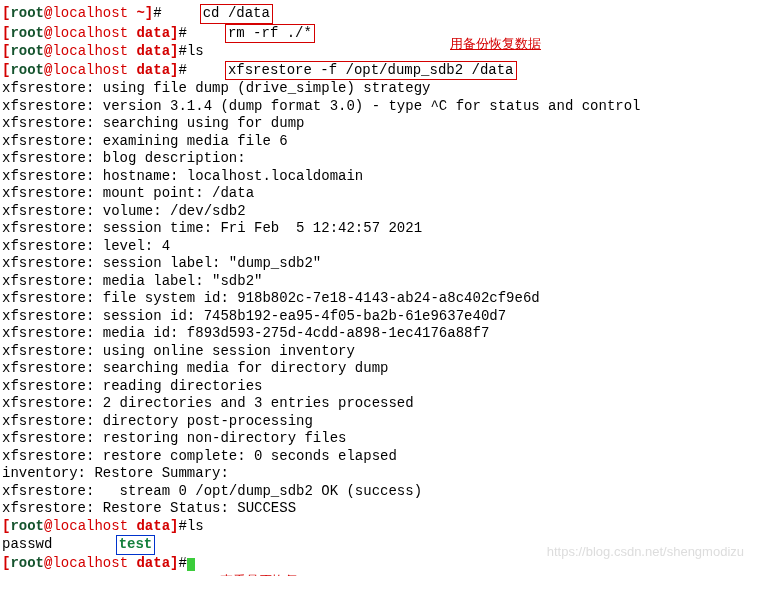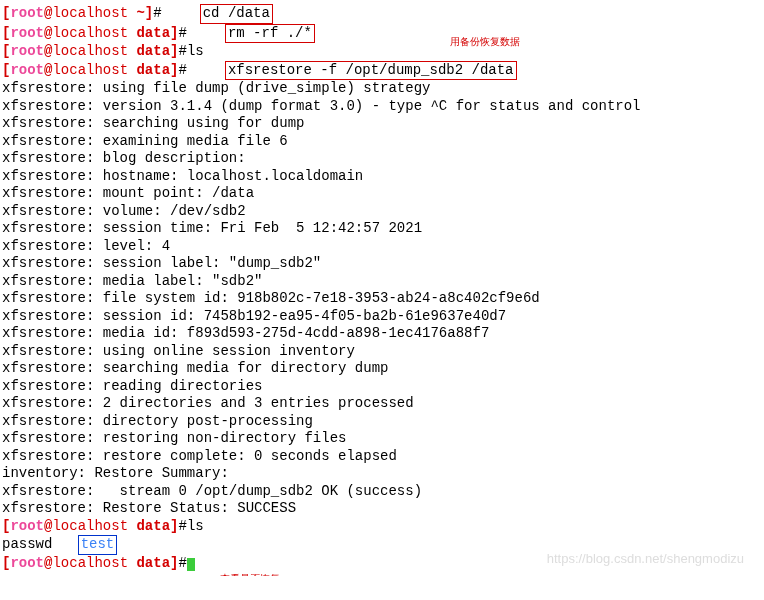--- a/index.html
+++ b/index.html
@@ -8,36 +8,36 @@
     font-size: 14px;
     background: #fff;
     line-height: 1.25;
     padding: 4px 2px;
     width: 764px;
     position: relative;
     color: #000;
   }
   .line { white-space: pre; }
   .prompt-open { color: #d40000; font-weight: bold; }
-  .user { color: #ec4899; font-weight: bold; }
+  .user { color: #14532d; font-weight: bold; }
   .at { color: #d40000; font-weight: bold; }
   .host { color: #d40000; font-weight: normal; }
   .path { color: #d40000; font-weight: bold; }
   .close { color: #d40000; font-weight: bold; }
   .hash { color: #000; }
   .boxed { border: 1px solid #d40000; padding: 0 2px; display: inline-block; margin-left: 38px; }
   .boxed-blue { border: 1px solid #0033cc; padding: 0 2px; display: inline-block; }
-  .blue { color: #3b82f6; font-weight: normal; }
-  .anno { color: #d40000; font-family: "Microsoft YaHei", SimSun, sans-serif; font-size: 10px; position: absolute; }
+  .blue { color: #15803d; font-weight: bold; margin-left: 38px; }
+  .anno { color: #d40000; font-family: "Microsoft YaHei", SimSun, sans-serif; font-size: 13px; position: absolute; text-decoration: underline; }
   .anno1 { left: 450px; top: 36px; }
   .anno2 { left: 220px; top: 573px; }
   .watermark {
     position: absolute;
     right: 20px;
-    bottom: 9px;
+    bottom: 16px;
     color: #ddd;
     font-family: Arial, sans-serif;
     font-size: 13px;
     text-align: center;
   }
   .cursor {
     display: inline-block;
     width: 8px;
     height: 13px;
     background: #3bcc3b;
@@ -60,21 +60,21 @@
 <div class="line">xfsrestore: searching using for dump</div>
 <div class="line">xfsrestore: examining media file 6</div>
 <div class="line">xfsrestore: blog description:</div>
 <div class="line">xfsrestore: hostname: localhost.localdomain</div>
 <div class="line">xfsrestore: mount point: /data</div>
 <div class="line">xfsrestore: volume: /dev/sdb2</div>
 <div class="line">xfsrestore: session time: Fri Feb  5 12:42:57 2021</div>
 <div class="line">xfsrestore: level: 4</div>
 <div class="line">xfsrestore: session label: "dump_sdb2"</div>
 <div class="line">xfsrestore: media label: "sdb2"</div>
-<div class="line">xfsrestore: file system id: 918b802c-7e18-3953-ab24-a8c402cf9e6d</div>
+<div class="line">xfsrestore: file system id: 918b802c-7e18-4143-ab24-a8c402cf9e6d</div>
 <div class="line">xfsrestore: session id: 7458b192-ea95-4f05-ba2b-61e9637e40d7</div>
 <div class="line">xfsrestore: media id: f893d593-275d-4cdd-a898-1ec4176a88f7</div>
 <div class="line">xfsrestore: using online session inventory</div>
 <div class="line">xfsrestore: searching media for directory dump</div>
 <div class="line">xfsrestore: reading directories</div>
 <div class="line">xfsrestore: 2 directories and 3 entries processed</div>
 <div class="line">xfsrestore: directory post-processing</div>
 <div class="line">xfsrestore: restoring non-directory files</div>
 <div class="line">xfsrestore: restore complete: 0 seconds elapsed</div>
 <div class="line">inventory: Restore Summary:</div>

